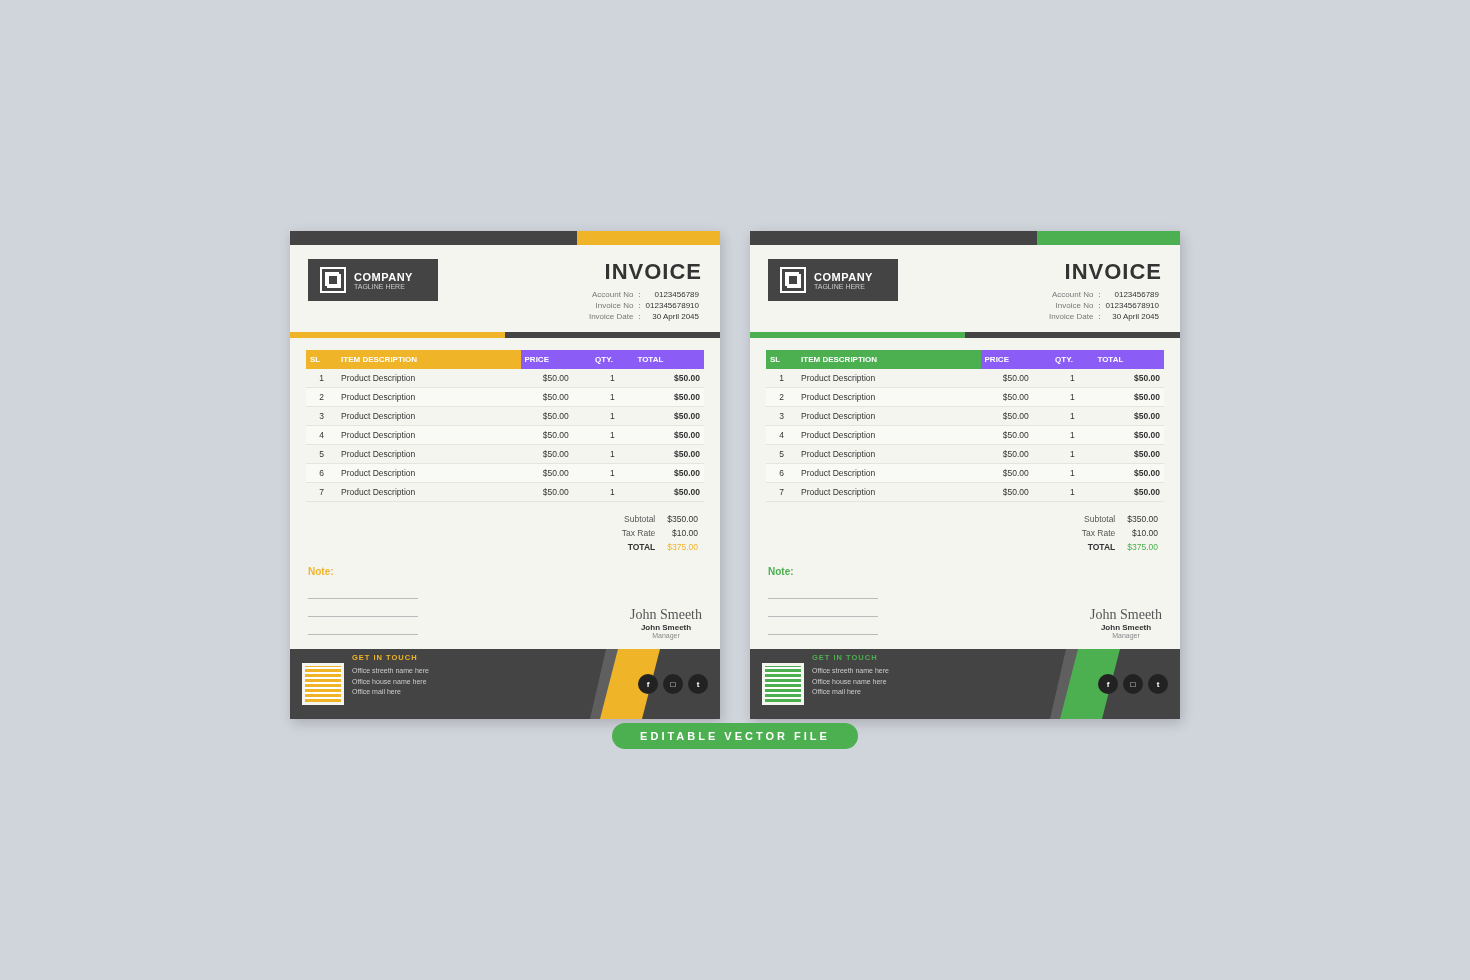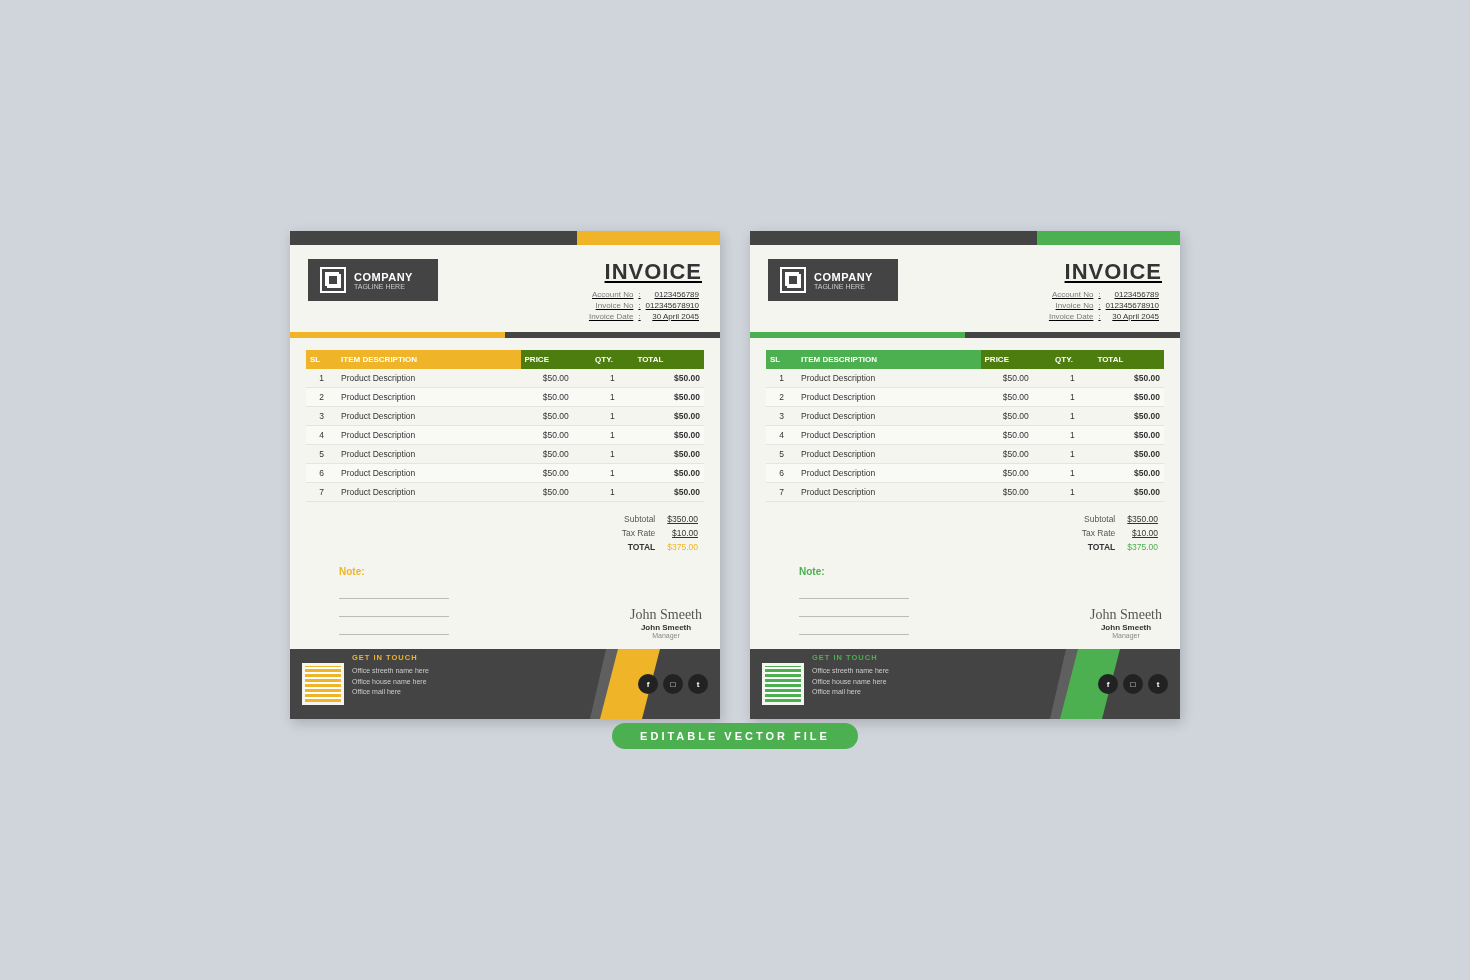--- a/index.html
+++ b/index.html
@@ -76,21 +76,21 @@
       width: 10px;
       height: 10px;
       border: 2px solid white;
       position: absolute;
       bottom: 3px;
       right: 3px;
     }
     .company-text { display: flex; flex-direction: column; }
     .company-name { font-size: 11px; font-weight: bold; color: white; letter-spacing: 0.5px; }
     .company-tagline { font-size: 7px; color: #ccc; }
-    .invoice-title-block { text-align: right; text-decoration: underline; }
+    .invoice-title-block { text-align: right; }
     .invoice-title { font-size: 22px; font-weight: bold; color: #333; letter-spacing: 1px; }
     .invoice-meta { font-size: 8px; color: #555; margin-top: 4px; }
     .invoice-meta table { border-collapse: collapse; margin-left: auto; }
     .invoice-meta td { padding: 1px 3px; }
     .invoice-meta .label { color: #777; }
     .invoice-meta .colon { padding: 0 2px; }
     .invoice-meta .value { color: #333; }
 
     
     .accent-line {
@@ -106,21 +106,21 @@
     .items-table thead tr th {
       padding: 5px 4px;
       text-align: left;
       color: white;
       font-weight: bold;
       font-size: 8px;
       text-transform: uppercase;
     }
     .th-accent-yellow { background: #f0b429; }
     .th-accent-green { background: #4caf50; }
-    .th-dark { background: #4d7c0f; }
+    .th-dark { background: #8b5cf6; }
     .items-table thead tr th:first-child { border-radius: 0; }
     .items-table tbody tr td {
       padding: 4px 4px;
       border-bottom: 1px solid #e5e5e0;
       font-size: 8.5px;
       color: #333;
     }
     .items-table tbody tr:nth-child(even) { background: #f9f9f6; }
     .col-sl { width: 22px; text-align: center; }
     .col-desc { width: 130px; }
@@ -130,34 +130,34 @@
 
     
     .totals-section {
       padding: 4px 16px;
       display: flex;
       justify-content: flex-end;
     }
     .totals-table { font-size: 8.5px; border-collapse: collapse; }
     .totals-table td { padding: 2px 6px; }
     .totals-table .total-label { color: #555; text-align: right; }
-    .totals-table .total-value { text-align: right; color: #333; text-decoration: underline; }
+    .totals-table .total-value { text-align: right; color: #333; }
     .totals-table .grand-total-label { font-weight: bold; color: #333; text-align: right; }
     .totals-table .grand-total-value { font-weight: normal; }
     .total-yellow { color: #f0b429 !important; }
     .total-green { color: #4caf50 !important; }
 
     
     .bottom-section {
       display: flex;
       justify-content: space-between;
       padding: 8px 18px 6px 18px;
       align-items: flex-end;
     }
-    .note-block { flex: 1; margin-left: 31px; }
+    .note-block { flex: 1; }
     .note-label { font-size: 10px; font-weight: bold; }
     .note-label-yellow { color: #f0b429; }
     .note-label-green { color: #4caf50; }
     .note-lines { margin-top: 8px; }
     .note-line {
       border-bottom: 1px solid #bbb;
       height: 14px;
       width: 110px;
       margin-bottom: 4px;
     }

